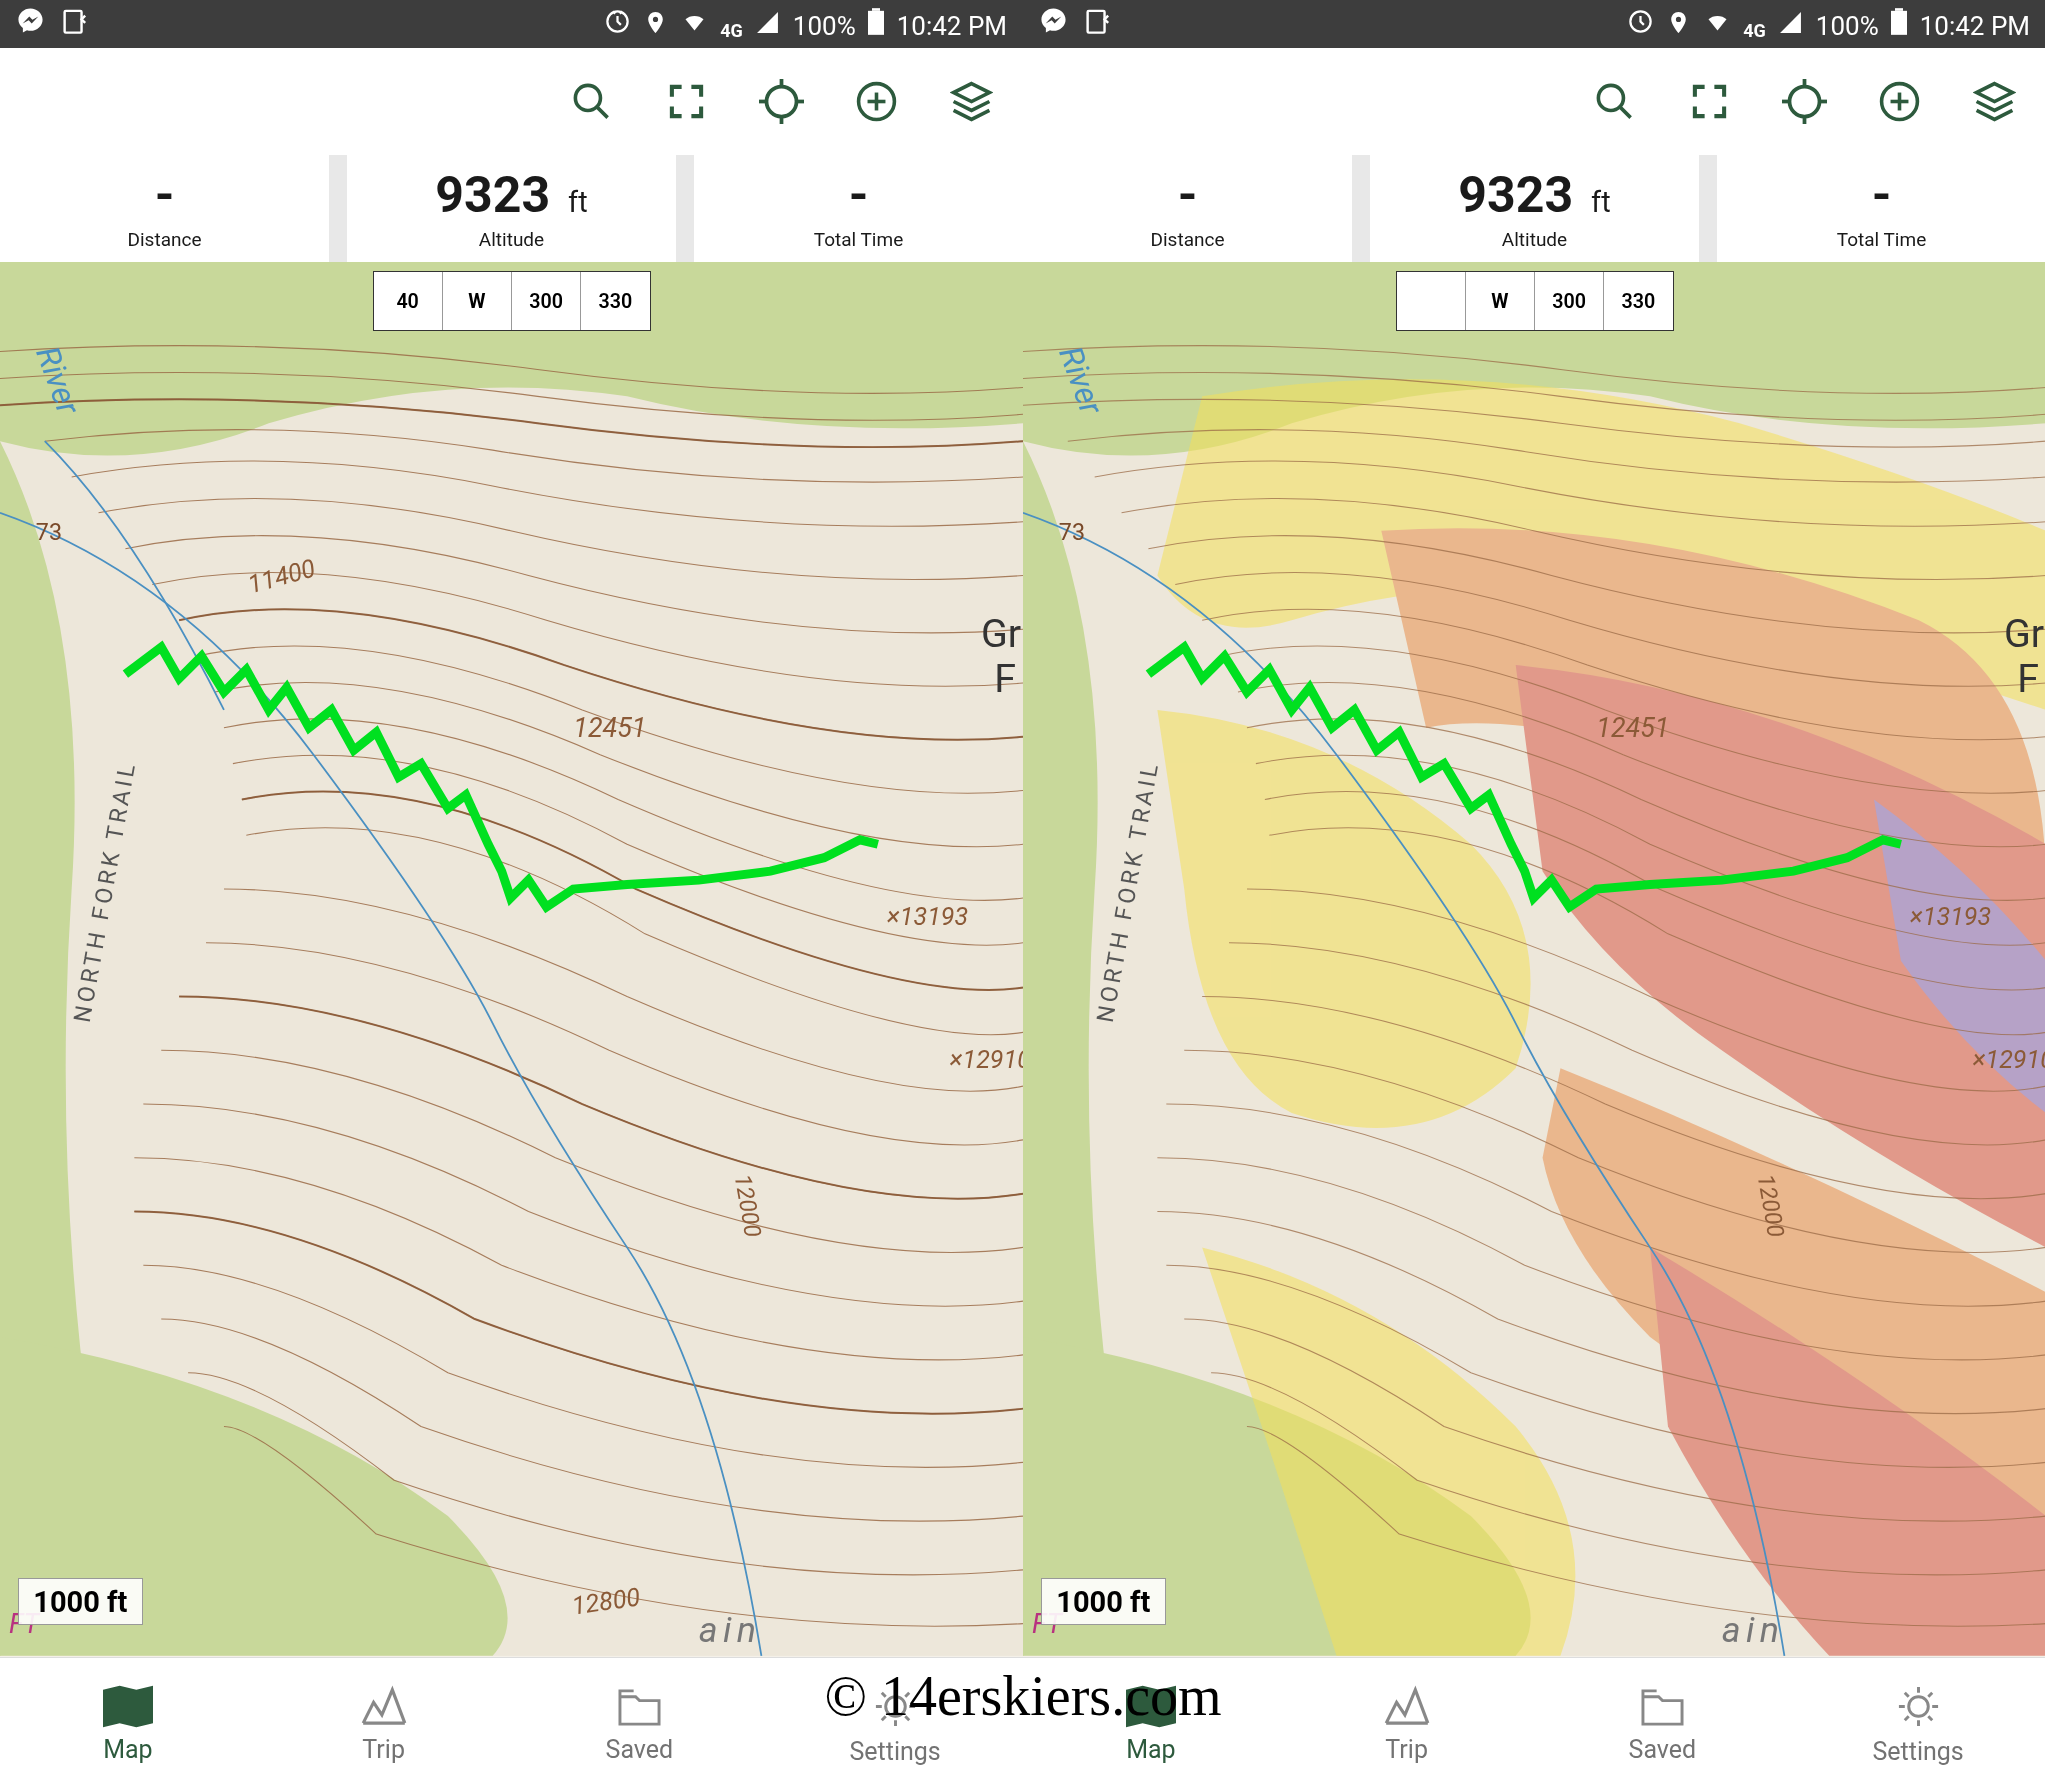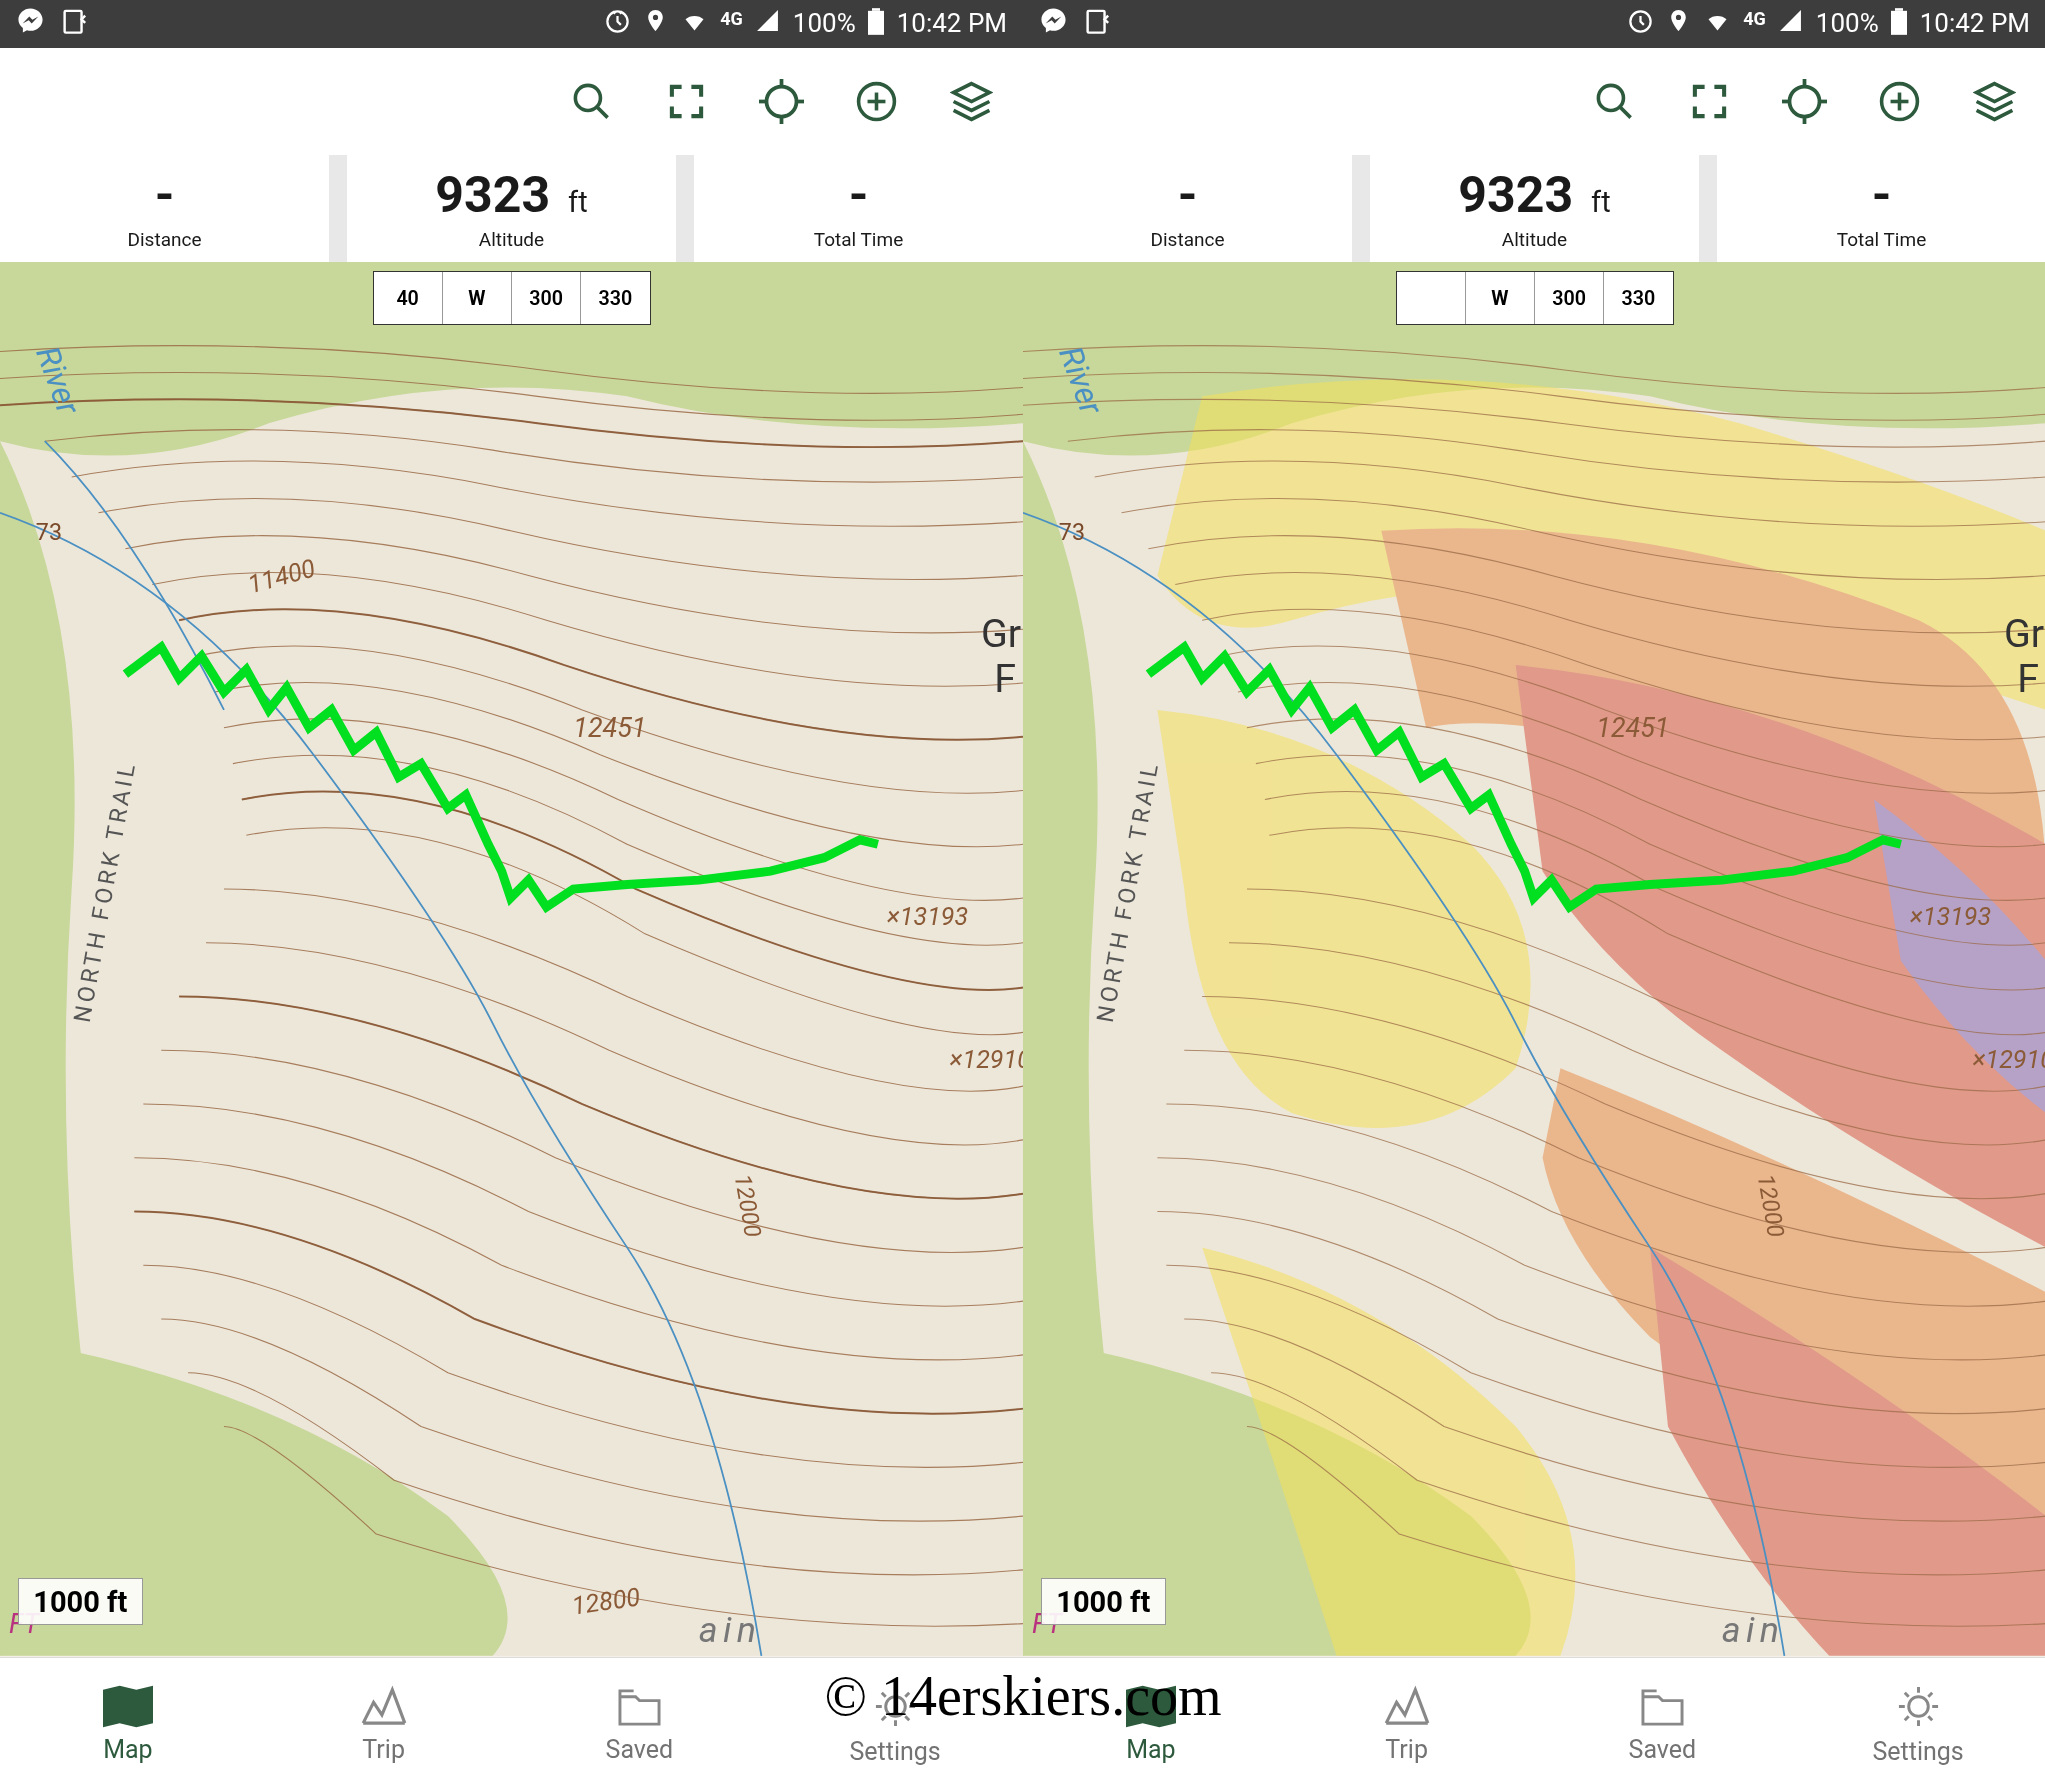--- a/index.html
+++ b/index.html
@@ -1,32 +1,32 @@
 <!DOCTYPE html>
 <html style="font-size:14.3px"><head>
 <meta charset="utf-8">
 <style>
 *{box-sizing:border-box;margin:0;padding:0}
 body{font-family:-apple-system,Roboto,Arial,sans-serif;background:#fff;width:2046px;height:1791px;position:relative}
 .container{display:flex;gap:0;width:2046px;height:1791px;background:#fff}
 .phone{flex:1;display:flex;flex-direction:column;position:relative;overflow:hidden}
 .statusbar{height:48px;background:#3d3d3d;color:#fff;display:flex;align-items:center;padding:0 16px;font-size:27px}
 .sb-left{display:flex;gap:16px;align-items:center}
-.sb-right{margin-left:auto;display:flex;gap:12.5px;align-items:flex-start;font-weight:400}
+.sb-right{margin-left:auto;display:flex;gap:12.5px;align-items:flex-end;font-weight:400}
 .sb-right span{font-size:26px}
 .toolbar{height:107px;background:#fff;display:flex;justify-content:flex-end;align-items:center;padding:0 27px;gap:45px}
 .tb-icon{width:50px;height:50px;display:flex;align-items:center;justify-content:center;color:#2d5a3d}
 .stats{height:107px;display:flex;background:#fff}
 .stat{flex:1;display:flex;flex-direction:column;align-items:center;justify-content:center;position:relative}
 .stat-sep{width:18px;background:#e8e8e8}
 .stat-val{font-size:50px;font-weight:700;color:#1a1a1a;display:flex;align-items:baseline;gap:18px}
 .stat-unit{font-size:29px;font-weight:400}
 .stat-lbl{font-size:19px;color:#1a1a1a;margin-top:3.6px}
 .map{flex:1;position:relative;overflow:hidden;background:#f4f0e8}
-.compass{position:absolute;top:9px;left:50%;transform:translateX(-50%);width:278px;height:54px;background:#fff;border:1.8px solid #333;z-index:10;display:flex;font-size:19.7px}
+.compass{position:absolute;top:9px;left:50%;transform:translateX(-50%);width:278px;height:60px;background:#fff;border:1.8px solid #333;z-index:10;display:flex;font-size:19.7px}
 .compass div{flex:1;display:flex;align-items:center;justify-content:center;border-right:0.9px solid #999;font-weight:600}
 .compass div:last-child{border-right:none}
 .scale{position:absolute;bottom:32px;left:18px;background:rgba(255,255,255,0.9);padding:5.4px 14.3px;font-size:29px;font-weight:700;z-index:10;border:0.9px solid #999}
 .track{position:absolute;z-index:5;stroke:#00e020;stroke-width:10;fill:none}
 .bottomnav{height:134px;background:#fff;display:flex;border-top:0.9px solid #ddd}
 .nav-item{flex:1;display:flex;flex-direction:column;align-items:center;justify-content:center;gap:7.2px;color:#737373}
 .nav-item.active{color:#2d5a3d}
 .nav-lbl{font-size:25px}
 .topo{position:absolute;inset:0}
 .watermark{position:absolute;bottom:63px;left:50%;transform:translateX(-50%);font-size:56px;font-family:Georgia,serif;color:#000;z-index:200;white-space:nowrap}

